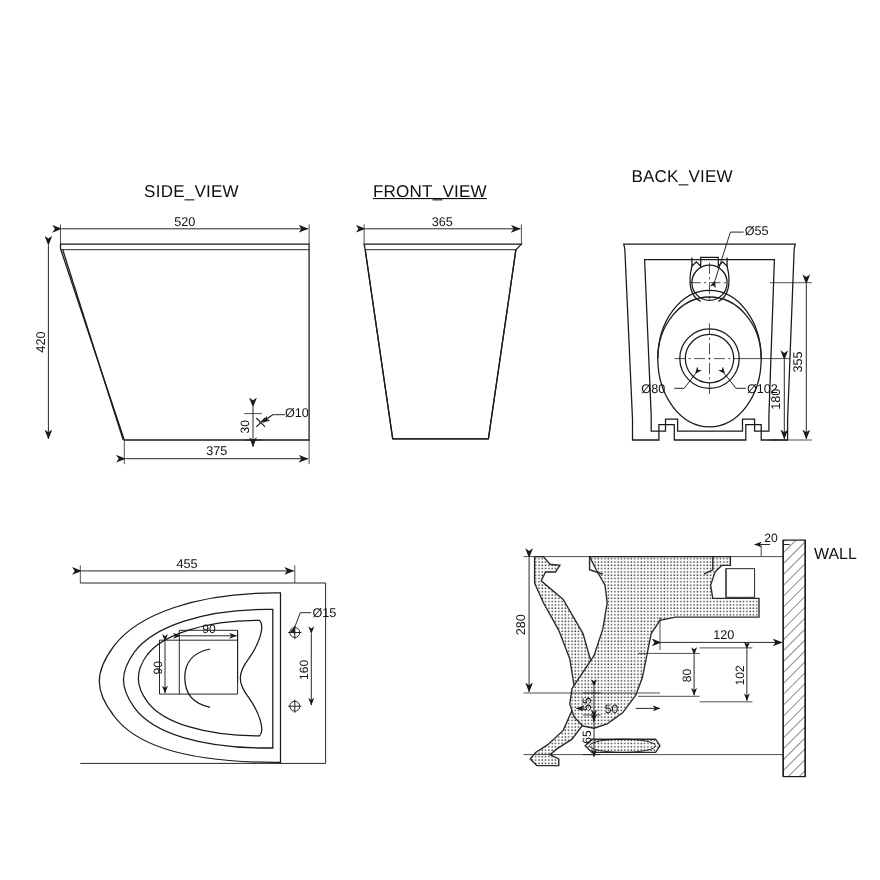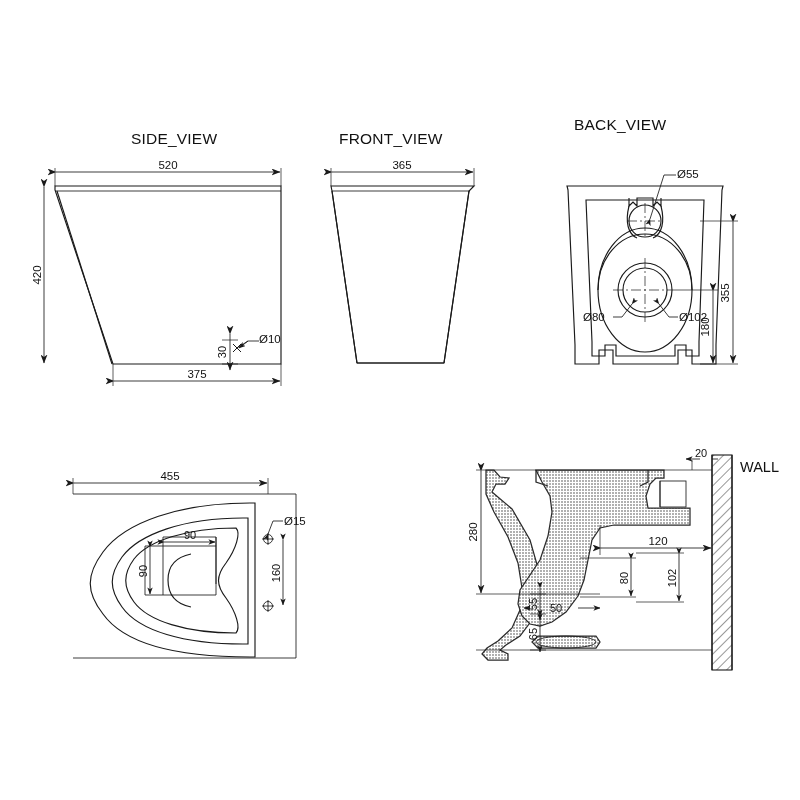--- a/index.html
+++ b/index.html
@@ -1,21 +1,21 @@
 <!DOCTYPE html>
 <html><head>
 <meta charset="utf-8">
 <style>
   html,body{margin:0;padding:0;background:#ffffff;}
   body{
     width:800px;height:800px;position:relative;overflow:hidden;
     font-family:"Liberation Sans", sans-serif;
     color:#1a1a1a;
   }
-  #sheet{position:absolute;inset:0;width:800px;height:694px;}
+  #sheet{position:absolute;inset:0;width:800px;height:694px;margin-top:36px;}
   .vtitle{
     position:absolute;font-size:15.5px;letter-spacing:.2px;
     color:#111;white-space:nowrap;
   }
   svg{display:block;}
   .ln{stroke:#1a1a1a;fill:none;stroke-width:1.15;}
   .ln-thin{stroke:#1a1a1a;fill:none;stroke-width:0.85;}
   .ln-ext{stroke:#1a1a1a;fill:none;stroke-width:0.7;}
   .ln-thick{stroke:#2b2b2b;fill:none;stroke-width:1.3;}
   .ln-center{stroke:#1a1a1a;fill:none;stroke-width:0.7;
@@ -25,21 +25,21 @@
   .walltxt{font-family:"Liberation Sans", sans-serif;font-size:14.5px;fill:#111;}
   .hatchfill{fill:url(#hatch45);stroke:#1a1a1a;stroke-width:1.1;}
   .ceramic{fill:url(#dots);stroke:#2b2b2b;stroke-width:1.25;}
 </style>
 </head>
 <body>
 
 <div id="sheet">
 
   <div class="vtitle" style="left:131px;top:130px;">SIDE_VIEW</div>
-  <div class="vtitle" style="left:339px;top:130px;">FRONT_VIEW</div>
+  <div class="vtitle" style="left:339px;top:130px;text-decoration:underline;">FRONT_VIEW</div>
   <div class="vtitle" style="left:574px;top:116px;">BACK_VIEW</div>
 
   <svg width="800" height="800" viewBox="0 0 800 800">
     <defs>
       <pattern id="hatch45" width="7" height="7" patternTransform="rotate(45)" patternUnits="userSpaceOnUse">
         <line x1="0" y1="0" x2="0" y2="7" stroke="#1a1a1a" stroke-width="0.9"></line>
       </pattern>
       <pattern id="dots" width="3" height="3" patternUnits="userSpaceOnUse">
         <rect width="3" height="3" fill="#ffffff"></rect>
         <circle cx="1" cy="1" r="0.75" fill="#3a3a3a"></circle>

